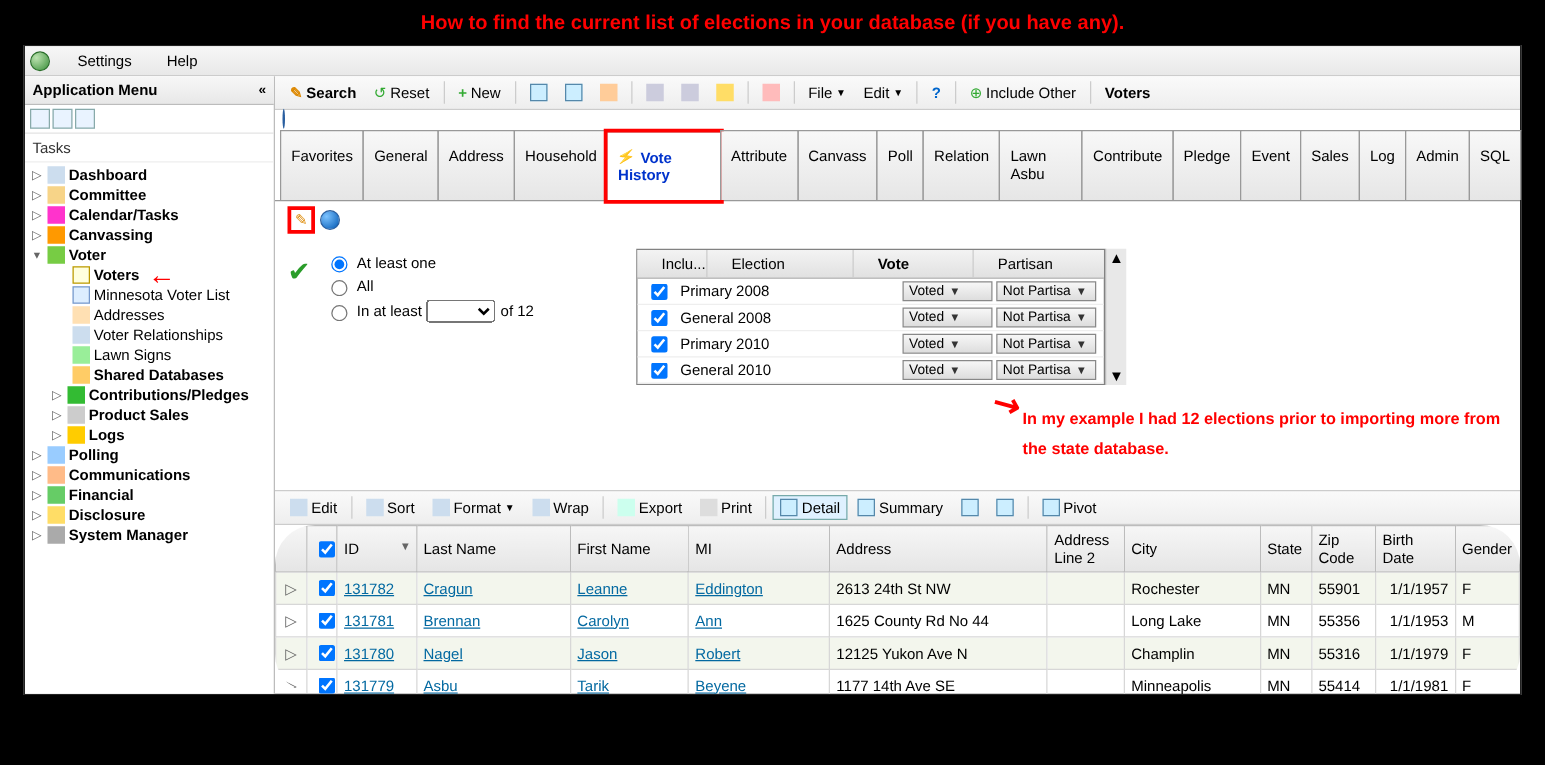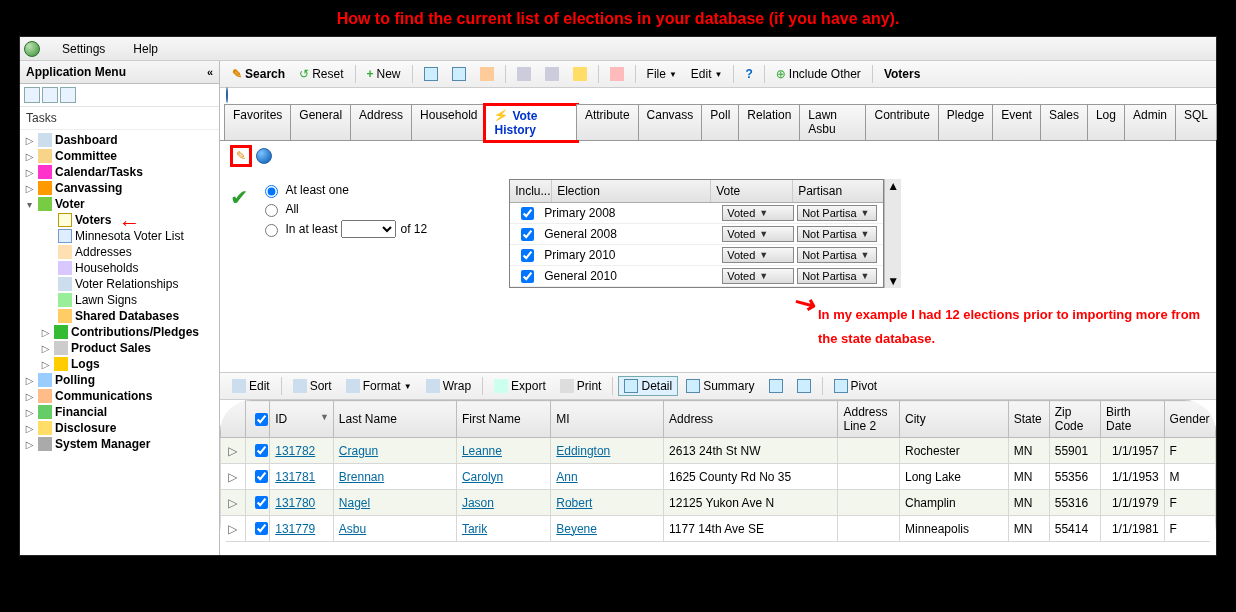--- a/index.html
+++ b/index.html
@@ -23,32 +23,32 @@
   .bold { font-weight:bold; }
   .ic { width:14px; height:14px; display:inline-block; }
   .arrow-red { color:#ff0000; font-size:22px; font-weight:bold; margin-left:4px; line-height:10px;}
   
   .right { flex:1; display:flex; flex-direction:column; }
   .toolbar { padding:3px 6px; border-bottom:1px solid #ccc; background:linear-gradient(#fafafa,#eee); display:flex; align-items:center; gap:2px; flex-wrap:wrap;}
   .tbtn { padding:2px 5px; display:flex; align-items:center; gap:3px; border:1px solid transparent; cursor:pointer;}
   .tsep { width:1px; height:18px; background:#ccc; margin:0 3px; }
   .blue-ball { width:18px; height:18px; border-radius:50%; background:radial-gradient(circle at 30% 30%, #7dc3ff, #0057b3); margin:4px 6px; cursor:pointer; border:1px solid #2a5fa0;}
   .tabstrip { border-bottom:1px solid #999; display:flex; padding-left:4px; margin-top:2px; }
-  .tab { border:1px solid #999; border-bottom:none; background:linear-gradient(#f8f8f8,#e6e6e6); padding:3px 8px; margin-right:-1px; cursor:pointer; position:relative;}
+  .tab { border:1px solid #999; border-bottom:none; background:linear-gradient(#f8f8f8,#e6e6e6); padding:13px 8px; margin-right:-1px; cursor:pointer; position:relative;}
   .tab.active { background:#fff; font-weight:bold; color:#0033cc; border-bottom:1px solid #fff; top:1px; }
   .redbox { outline:3px solid #ff0000; outline-offset:-1px; }
   .lightn { display:inline-block; color:#0066ff; transform:rotate(10deg); font-weight:bold; margin-right:3px;}
   .panel { padding:6px 10px; display:flex; gap:12px; align-items:flex-start; border-bottom:1px solid #ccc; position:relative; height:200px;}
   .smallbar { display:flex; gap:4px; align-items:center; margin-bottom:6px;}
   .smallbar .pencil { width:22px; height:22px; border:3px solid #ff0000; display:flex; align-items:center; justify-content:center; }
   .check-green { color:#2a9d2a; font-size:22px; margin-top:6px;}
   .radio-group label { display:flex; align-items:center; gap:4px; margin:3px 0; }
   .election-box { border:1px solid #828282; width:375px; margin-left:70px;}
   .el-head { display:flex; background:linear-gradient(#f3f3f3,#e1e1e1); border-bottom:1px solid #aaa; }
-  .el-head div { padding:4px 5px; border-right:1px solid #ccc; }
+  .el-head div { padding:4px 5px; border-right:1px solid #ccc;margin-left:14px; }
   .el-row { display:flex; align-items:center; padding:2px 3px; border-bottom:1px solid #eee; }
   .el-row input[type=checkbox]{ margin:0 8px; }
   .el-row .ename { flex:1; padding-left:2px;}
   .dd { background:linear-gradient(#f7f7f7,#ddd); border:1px solid #888; padding:1px 4px; display:flex; align-items:center; gap:4px; font-size:11px; cursor:pointer; margin-right:3px;}
   .dd .car { font-size:9px; color:#333; }
   .scroll { width:17px; background:#e8e8e8; border-left:1px solid #bbb; display:flex; flex-direction:column; justify-content:space-between; font-size:9px; text-align:center;}
   .annotation2 { position:absolute; right:0; top:130px; width:398px; color:#ff0000; font-weight:bold; font-size:13px; line-height:24px; }
   .arr2 { position:absolute; right:400px; top:115px; color:#ff0000; font-size:26px; transform:rotate(-30deg); font-weight:bold;}
   
   .gridbar { padding:3px 6px; border-bottom:1px solid #ccc; background:linear-gradient(#fafafa,#eee); display:flex; align-items:center; gap:2px;}
@@ -116,24 +116,20 @@
             <span class="bold">Voters</span>
             <span class="arrow-red">←</span>
           </div>
         <div class="tree-item indent2">
             <span class="ic" style="background:#def;border:1px solid #79c;"></span>
             <span>Minnesota Voter List</span>
           </div>
         <div class="tree-item indent2">
             <span class="ic" style="background:#ffe0b3;"></span>
             <span>Addresses</span>
-          </div>
-        <div class="tree-item indent2">
-            <span class="ic" style="background:#d8c8ff;"></span>
-            <span>Households</span>
           </div>
         <div class="tree-item indent2">
             <span class="ic" style="background:#cde;"></span>
             <span>Voter Relationships</span>
           </div>
         <div class="tree-item indent2">
             <span class="ic" style="background:#9e9;"></span>
             <span>Lawn Signs</span>
           </div>
         <div class="tree-item indent2 bold">
@@ -289,21 +285,21 @@
               <span>In at least</span> 
               <select style="width:55px;"></select> 
               <span>of 12</span>
             </label>
         </div>
         <div style="display:flex;">
           <div class="election-box">
             <div class="el-head">
               <div style="width:42px;">Inclu...</div>
               <div style="flex:1;">Election</div>
-              <div style="width:82px;">Vote</div>
+              <div style="width:82px;font-weight:bold;">Vote</div>
               <div style="width:90px;border-right:none;">Partisan</div>
             </div>
             <div id="election-rows">
                 <div class="el-row">
                   <input type="checkbox" checked="" style="">
                   <span class="ename">Primary 2008</span>
                   <span class="dd" style="width:72px;">Voted<span class="car">▼</span></span>
                   <span class="dd" style="width:80px;">Not Partisa<span class="car">▼</span></span>
                 </div>
                 <div class="el-row">
@@ -435,21 +431,21 @@
                 <td style="text-align:right;">1/1/1957</td>
                 <td>F</td>
               </tr>
               <tr>
                 <td style="text-align:center;color:#666;">▷</td>
                 <td style="text-align:center;"><input type="checkbox" checked="" style=""></td>
                 <td><span class="lnk">131781</span></td>
                 <td><span class="lnk">Brennan</span></td>
                 <td><span class="lnk">Carolyn</span></td>
                 <td><span class="lnk">Ann</span></td>
-                <td>1625 County Rd No 35</td>
+                <td>1625 County Rd No 44</td>
                 <td></td>
                 <td>Long Lake</td>
                 <td>MN</td>
                 <td>55356</td>
                 <td style="text-align:right;">1/1/1953</td>
                 <td>M</td>
               </tr>
               <tr class="alt">
                 <td style="text-align:center;color:#666;">▷</td>
                 <td style="text-align:center;"><input type="checkbox" checked="" style=""></td>

